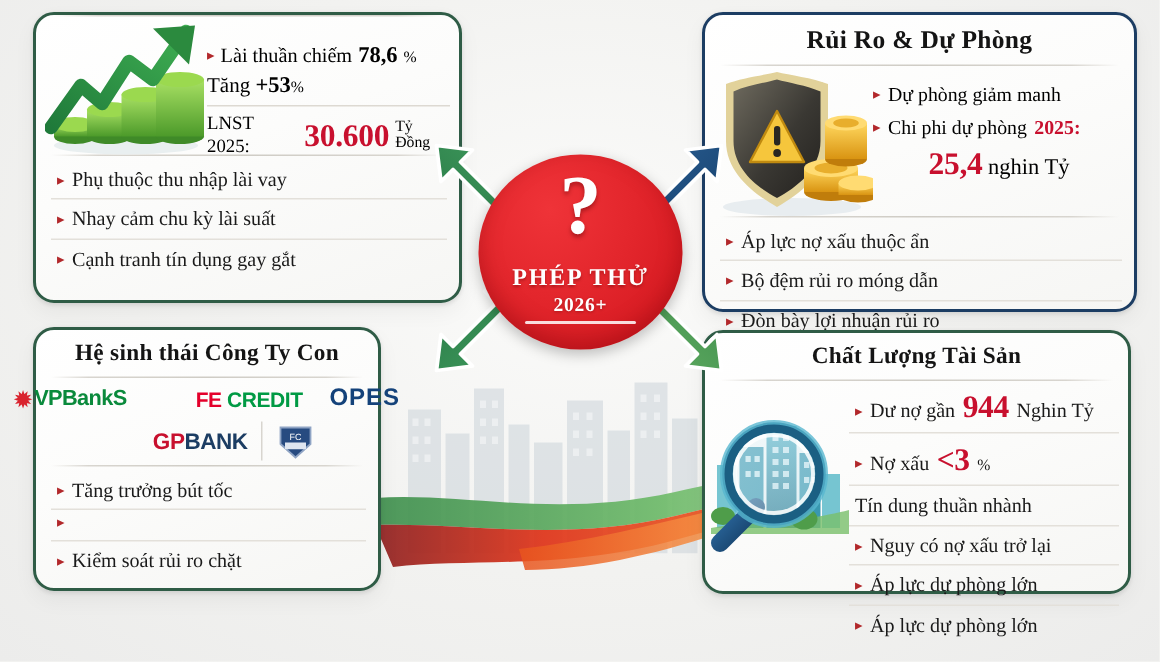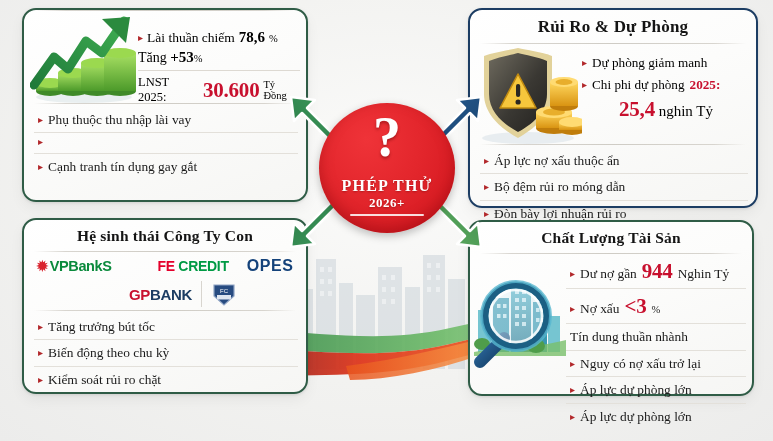--- a/index.html
+++ b/index.html
@@ -23,21 +23,21 @@
   .panel {
     position:absolute;
     background: linear-gradient(160deg,#ffffff 0%, #fcfcfb 45%, #f6f6f4 100%);
     border-radius:14px;
     box-shadow: 0 1px 3px rgba(0,0,0,.10), 0 6px 14px rgba(0,0,0,.05);
   }
   .p-green { border:2px solid #2f5c46; }
   .p-navy  { border:2px solid #1c3d63; }
   .p-tl { left:22px;  top:8px;   width:286px; height:194px; }
   .p-tr { left:468px; top:8px;   width:290px; height:200px; }
-  .p-bl { left:22px;  top:218px; width:286px; height:176px; }
+  .p-bl { left:22px;  top:218px; width:232px; height:176px; }
   .p-br { left:468px; top:220px; width:286px; height:176px; }
 
   .p-title {
     text-align:center; font-weight:bold; color:#141414;
     font-size:17px; letter-spacing:.2px;
     padding:7px 4px 6px;
   }
   .p-title.small { font-size:15.5px; }
   .rule { height:1px; background:linear-gradient(90deg,rgba(0,0,0,0) 0%,#d8d5cf 12%,#cfccc5 50%,#d8d5cf 88%,rgba(0,0,0,0) 100%); margin:0 10px; }
 
@@ -256,20 +256,21 @@
     </div>
     <div class="rule"></div>
 
     <div class="rows">
       <div class="row">
         <span class="bul">▸</span>
         <span>Phụ thuộc thu nhập lài vay</span>
       </div>
       <div class="row">
         <span class="bul">▸</span>
+        <span>Nhay cảm chu kỳ lài suất</span>
       </div>
       <div class="row">
         <span class="bul">▸</span>
         <span>Cạnh tranh tín dụng gay gắt</span>
       </div>
     </div>
   </div>
 
   <div class="panel p-navy p-tr">
     <div class="p-title">Rủi Ro &amp; Dự Phòng</div>
@@ -390,21 +391,20 @@
     </div>
     <div class="rule"></div>
 
     <div class="rows">
       <div class="row">
         <span class="bul">▸</span>
         <span>Tăng trưởng bút tốc</span>
       </div>
       <div class="row">
         <span class="bul">▸</span>
-        <span>Biến động theo chu kỳ</span>
       </div>
       <div class="row">
         <span class="bul">▸</span>
         <span>Kiểm soát rủi ro chặt</span>
       </div>
     </div>
   </div>
 
   <div class="panel p-green p-br">
     <div class="p-title small">Chất Lượng Tài Sản</div>

